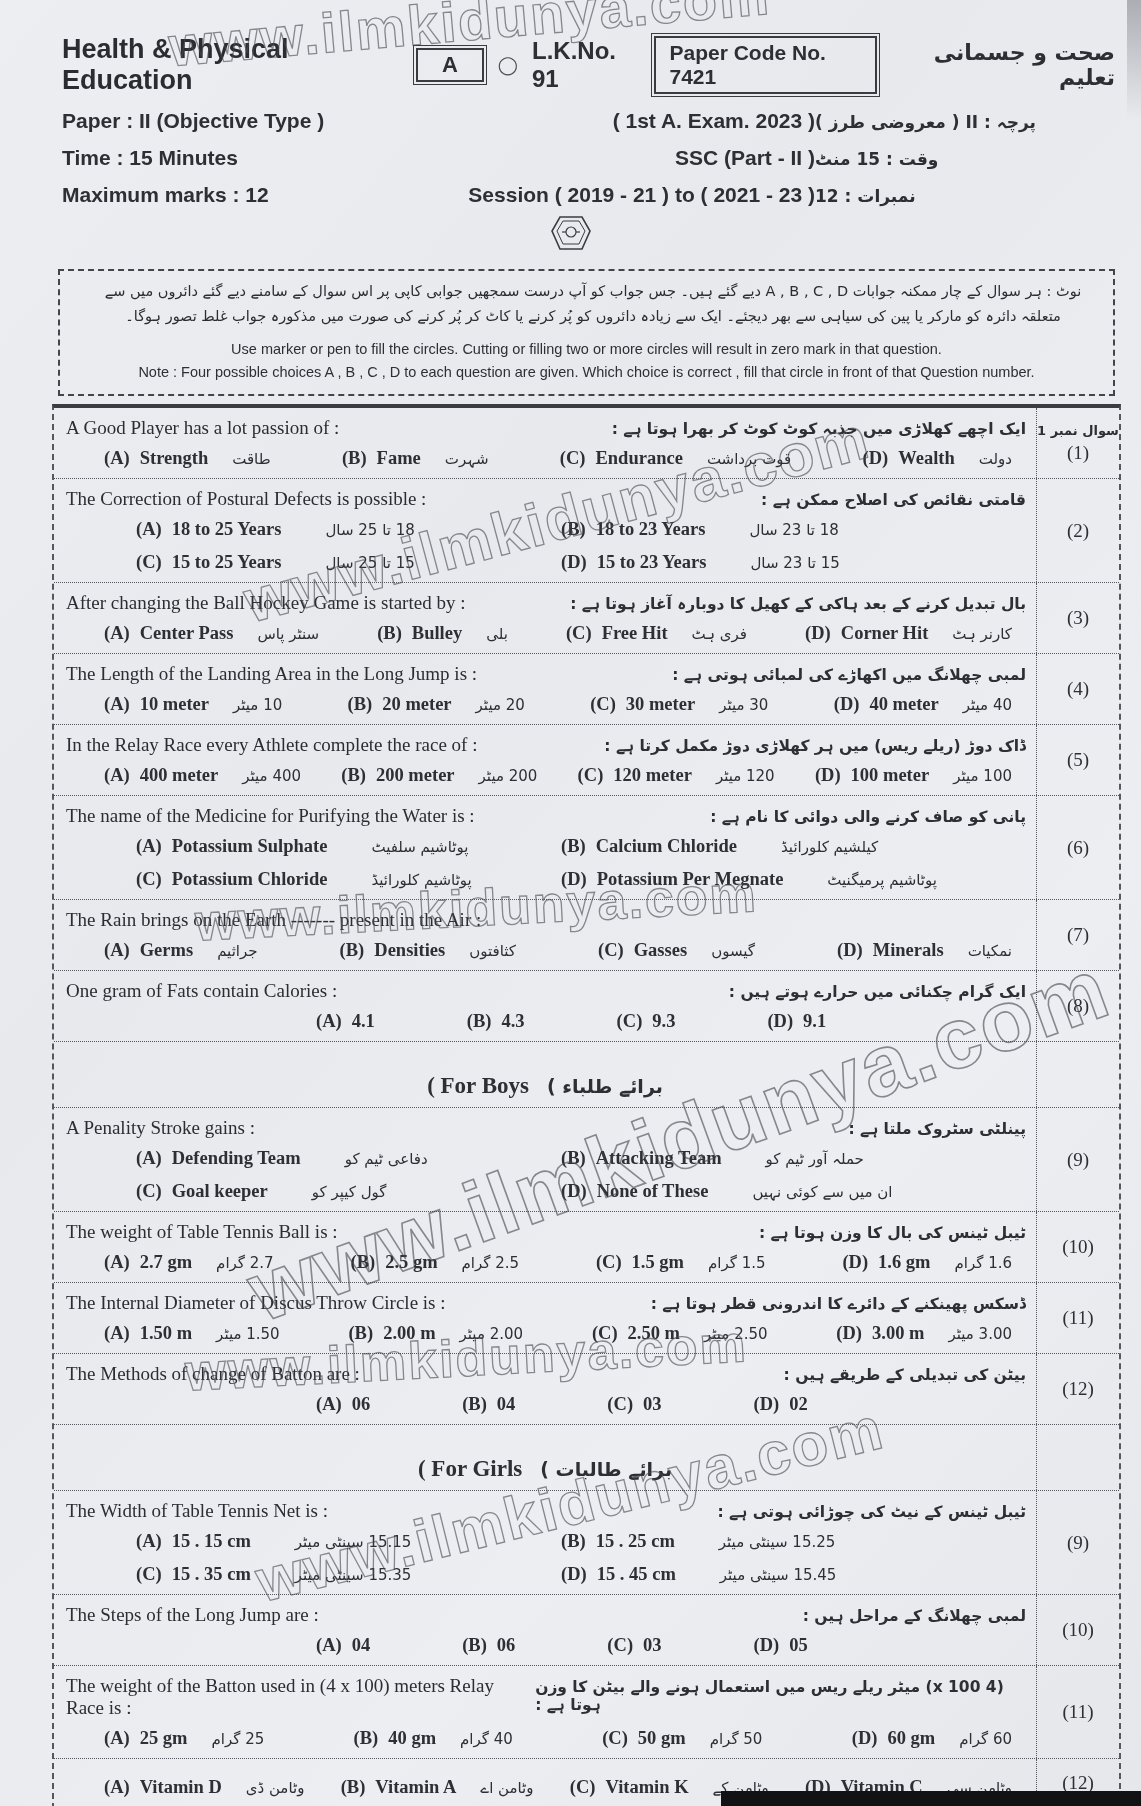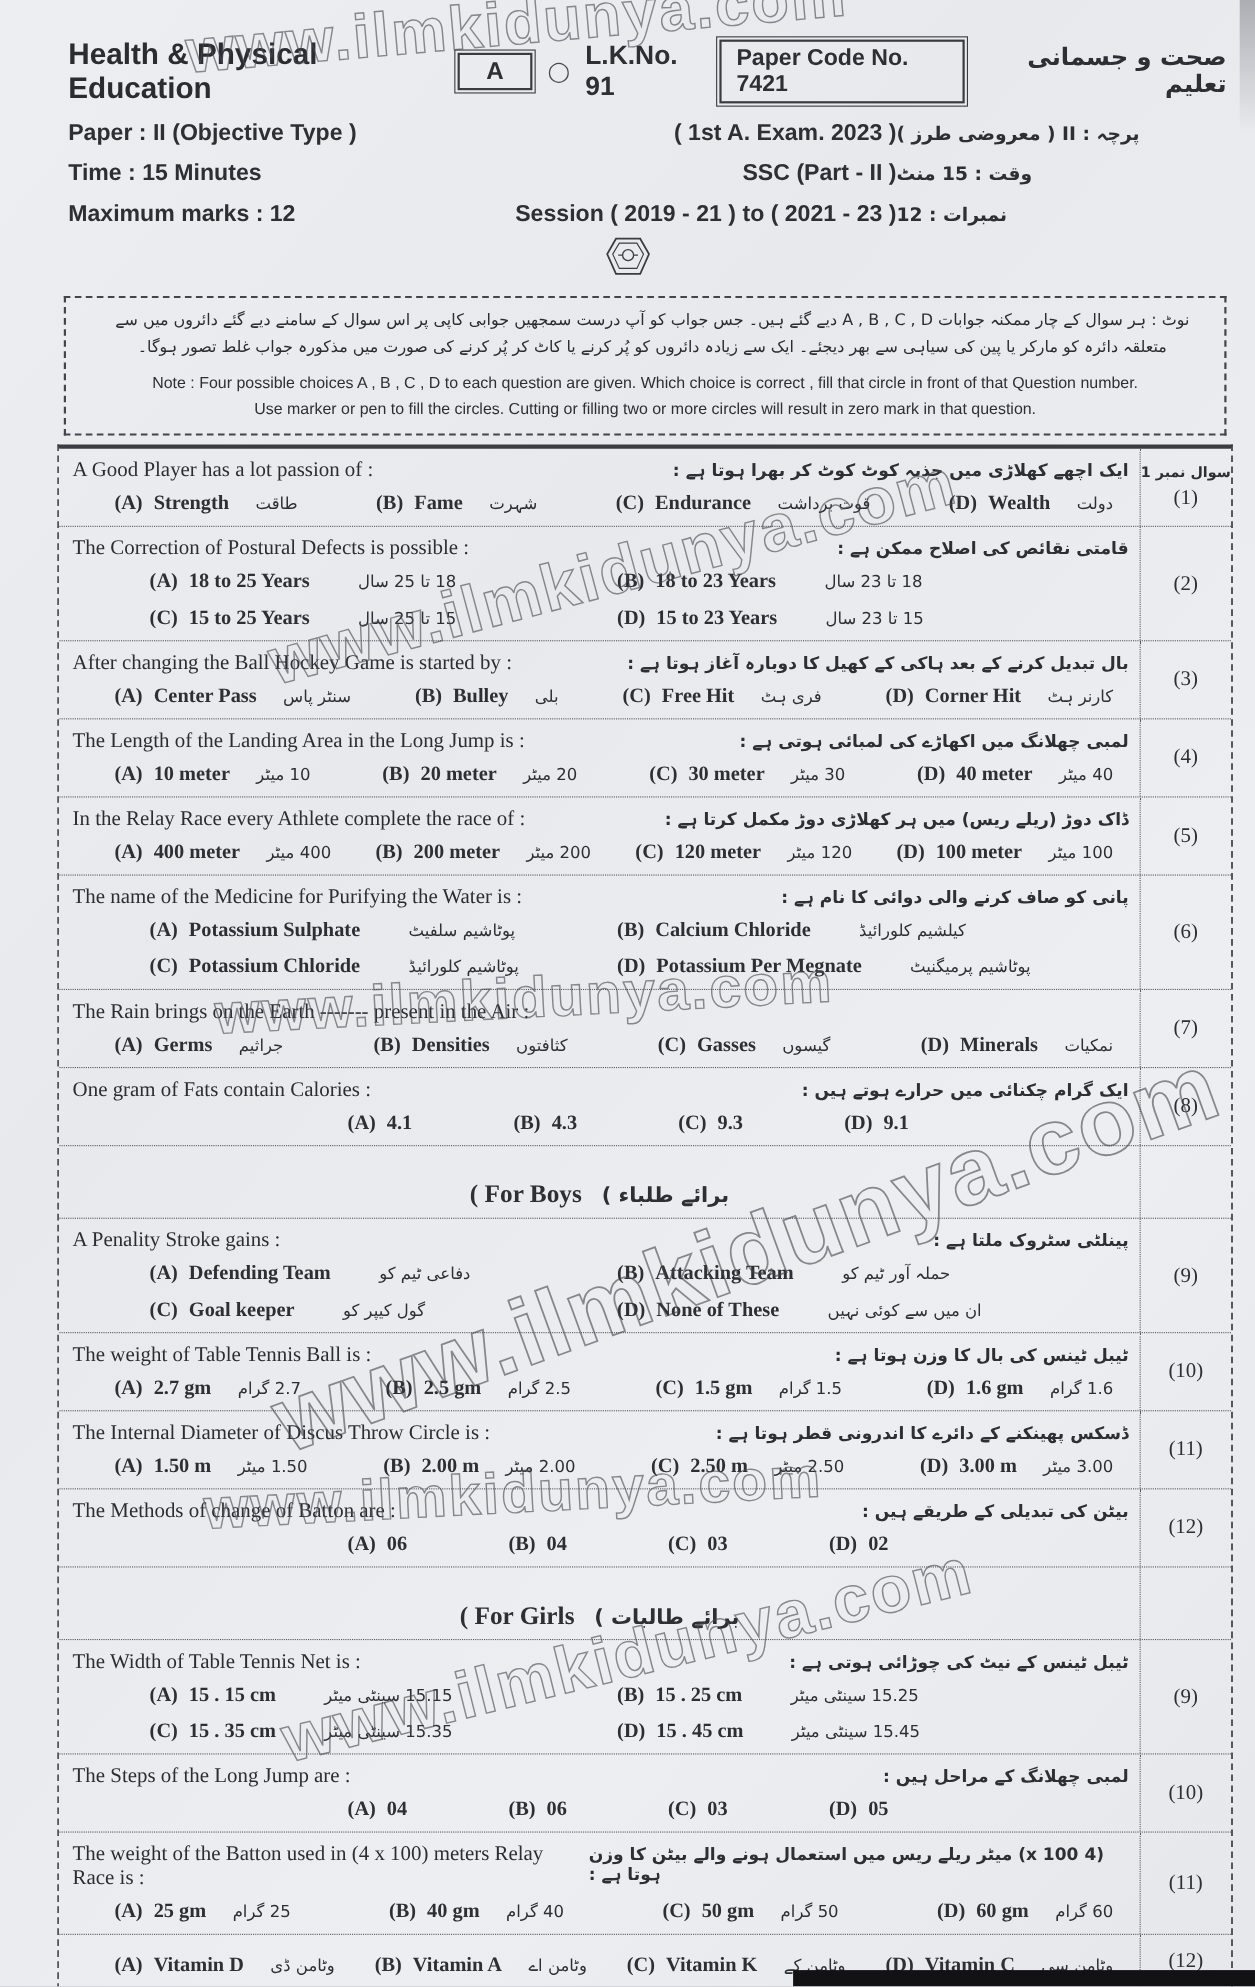--- a/index.html
+++ b/index.html
@@ -115,22 +115,22 @@
       <polygon points="15,10 31,10 37,20 31,33 15,33 9,20" fill="none" stroke="#3b3c42" stroke-width="1"></polygon>
       <circle cx="23" cy="21" r="5" fill="none" stroke="#3b3c42" stroke-width="1.2"></circle>
       <line x1="14" y1="21" x2="18" y2="21" stroke="#3b3c42" stroke-width="1.2"></line>
       <line x1="28" y1="21" x2="32" y2="21" stroke="#3b3c42" stroke-width="1.2"></line>
     </svg>
   </div>
 
   <div class="note-box">
     <div class="note-ur" dir="rtl">نوٹ : ہر سوال کے چار ممکنہ جوابات A , B , C , D دیے گئے ہیں۔ جس جواب کو آپ درست سمجھیں جوابی کاپی پر اس سوال کے سامنے دیے گئے دائروں میں سے متعلقہ دائرہ کو مارکر یا پین کی سیاہی سے بھر دیجئے۔ ایک سے زیادہ دائروں کو پُر کرنے یا کاٹ کر پُر کرنے کی صورت میں مذکورہ جواب غلط تصور ہوگا۔</div>
     <div class="note-en">
+      <div>Use marker or pen to fill the circles. Cutting or filling two or more circles will result in zero mark in that question.</div>
       <div>Note :  Four possible choices A , B , C , D to each question are given. Which choice is correct , fill that circle in front of that Question number.</div>
-      <div>Use marker or pen to fill the circles. Cutting or filling two or more circles will result in zero mark in that question.</div>
     </div>
   </div>
 
   <div class="qtable" id="questions">
       <div class="qrow">
         <div class="qmain">
           <div class="qline">
             <span class="qen">A Good Player has a lot passion of    :</span>
             <span class="qur" dir="rtl">ایک اچھے کھلاڑی میں جذبہ کوٹ کوٹ کر بھرا ہوتا ہے  :</span>
           </div>

